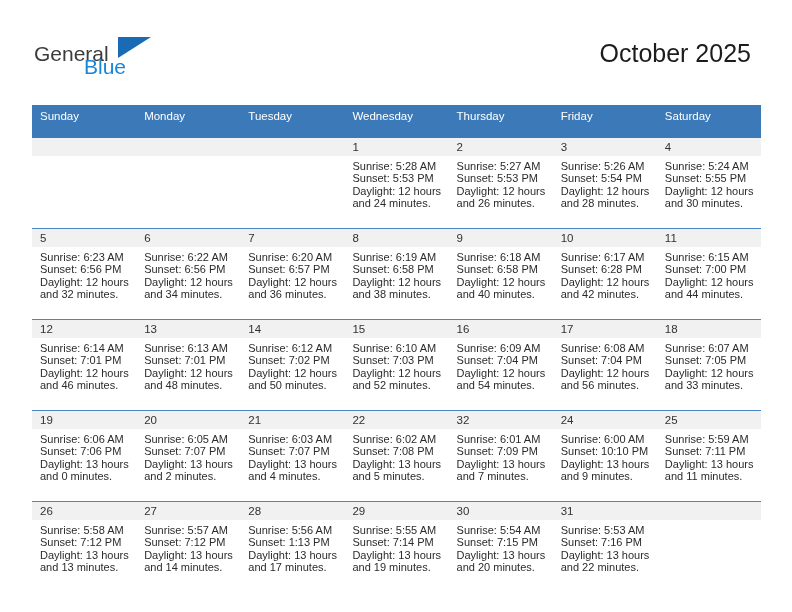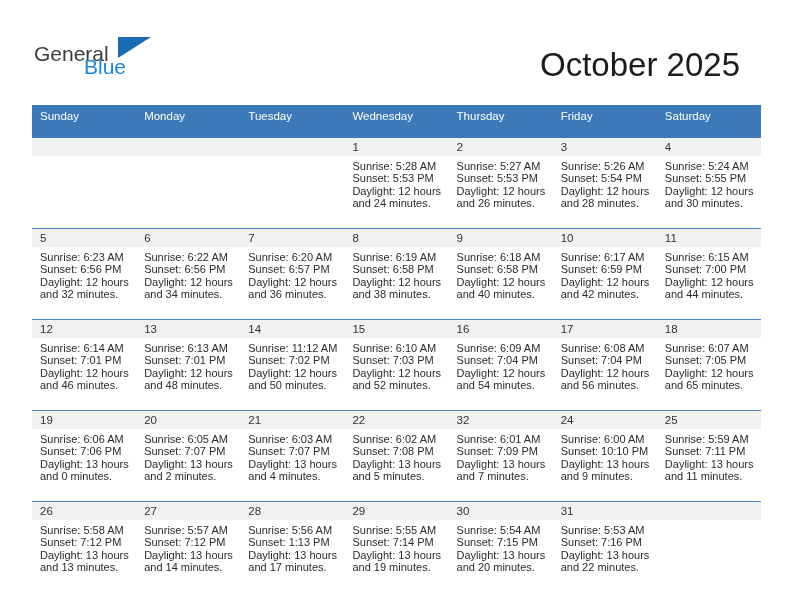--- a/index.html
+++ b/index.html
@@ -45,26 +45,26 @@
   .logo-blue {
     position: absolute;
     left: 50px; top: 21px;
     font-size: 21px;
     color: #1a86d8;
     line-height: 24px;
   }
   .title {
     position: absolute;
     right: 36px; top: 34px;
-    font-size: 33px;
+    font-size: 25px;
     color: #1c1c1c;
     text-align: right;
     line-height: 29px;
     font-weight: normal;
-    margin: 16px;
+    margin: 5px;
   }
   .subtitle {
     position: absolute;
     right: 36px; top: 76px;
     font-size: 14.5px;
     color: #1c1c1c;
     text-align: right;
     line-height: 17px;
     margin: 0;
   }
@@ -267,21 +267,21 @@
                 <div>Daylight: 12 hours</div>
                 <div>and 40 minutes.</div>
               </div>
             </div>
           </td>
           <td>
             <div class="daybox">
               <div class="datestrip">10</div>
               <div class="info">
                 <div>Sunrise: 6:17 AM</div>
-                <div>Sunset: 6:59 PM</div>
+                <div>Sunset: 6:28 PM</div>
                 <div>Daylight: 12 hours</div>
                 <div>and 42 minutes.</div>
               </div>
             </div>
           </td>
           <td>
             <div class="daybox">
               <div class="datestrip">11</div>
               <div class="info">
                 <div>Sunrise: 6:15 AM</div>
@@ -312,21 +312,21 @@
                 <div>Sunset: 7:01 PM</div>
                 <div>Daylight: 12 hours</div>
                 <div>and 48 minutes.</div>
               </div>
             </div>
           </td>
           <td>
             <div class="daybox">
               <div class="datestrip">14</div>
               <div class="info">
-                <div>Sunrise: 11:12 AM</div>
+                <div>Sunrise: 6:12 AM</div>
                 <div>Sunset: 7:02 PM</div>
                 <div>Daylight: 12 hours</div>
                 <div>and 50 minutes.</div>
               </div>
             </div>
           </td>
           <td>
             <div class="daybox">
               <div class="datestrip">15</div>
               <div class="info">
@@ -359,21 +359,21 @@
               </div>
             </div>
           </td>
           <td>
             <div class="daybox">
               <div class="datestrip">18</div>
               <div class="info">
                 <div>Sunrise: 6:07 AM</div>
                 <div>Sunset: 7:05 PM</div>
                 <div>Daylight: 12 hours</div>
-                <div>and 65 minutes.</div>
+                <div>and 33 minutes.</div>
               </div>
             </div>
           </td>
         </tr>
         <tr class="week-row">
           <td>
             <div class="daybox">
               <div class="datestrip">19</div>
               <div class="info">
                 <div>Sunrise: 6:06 AM</div>

